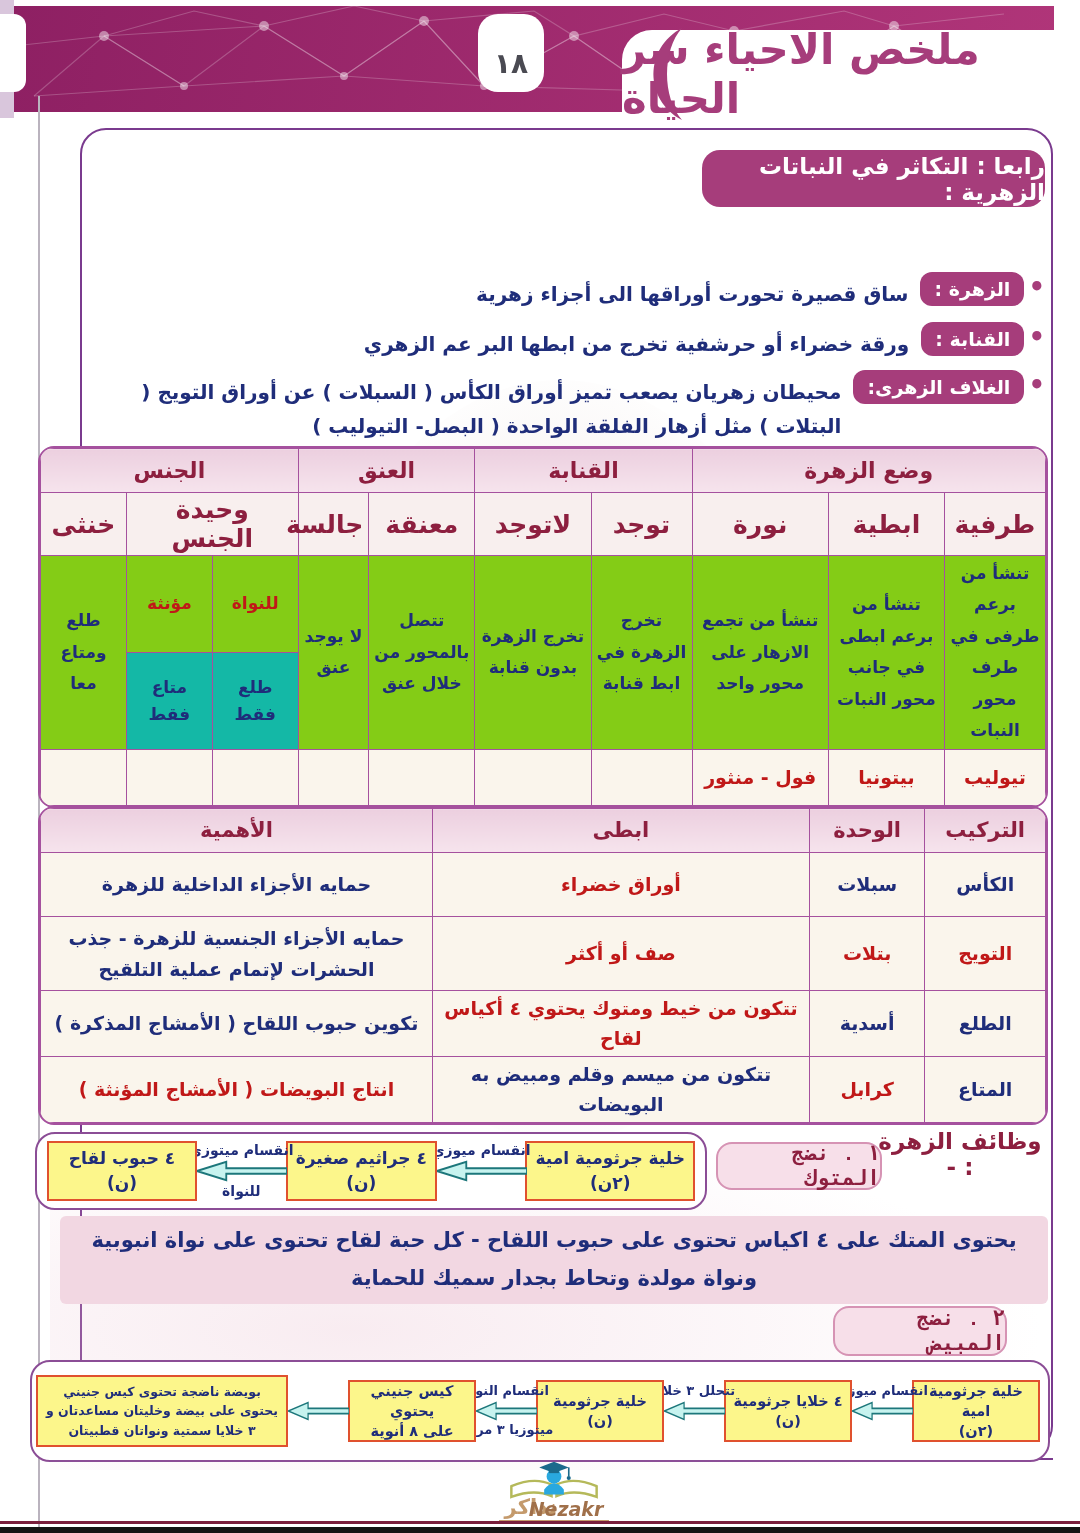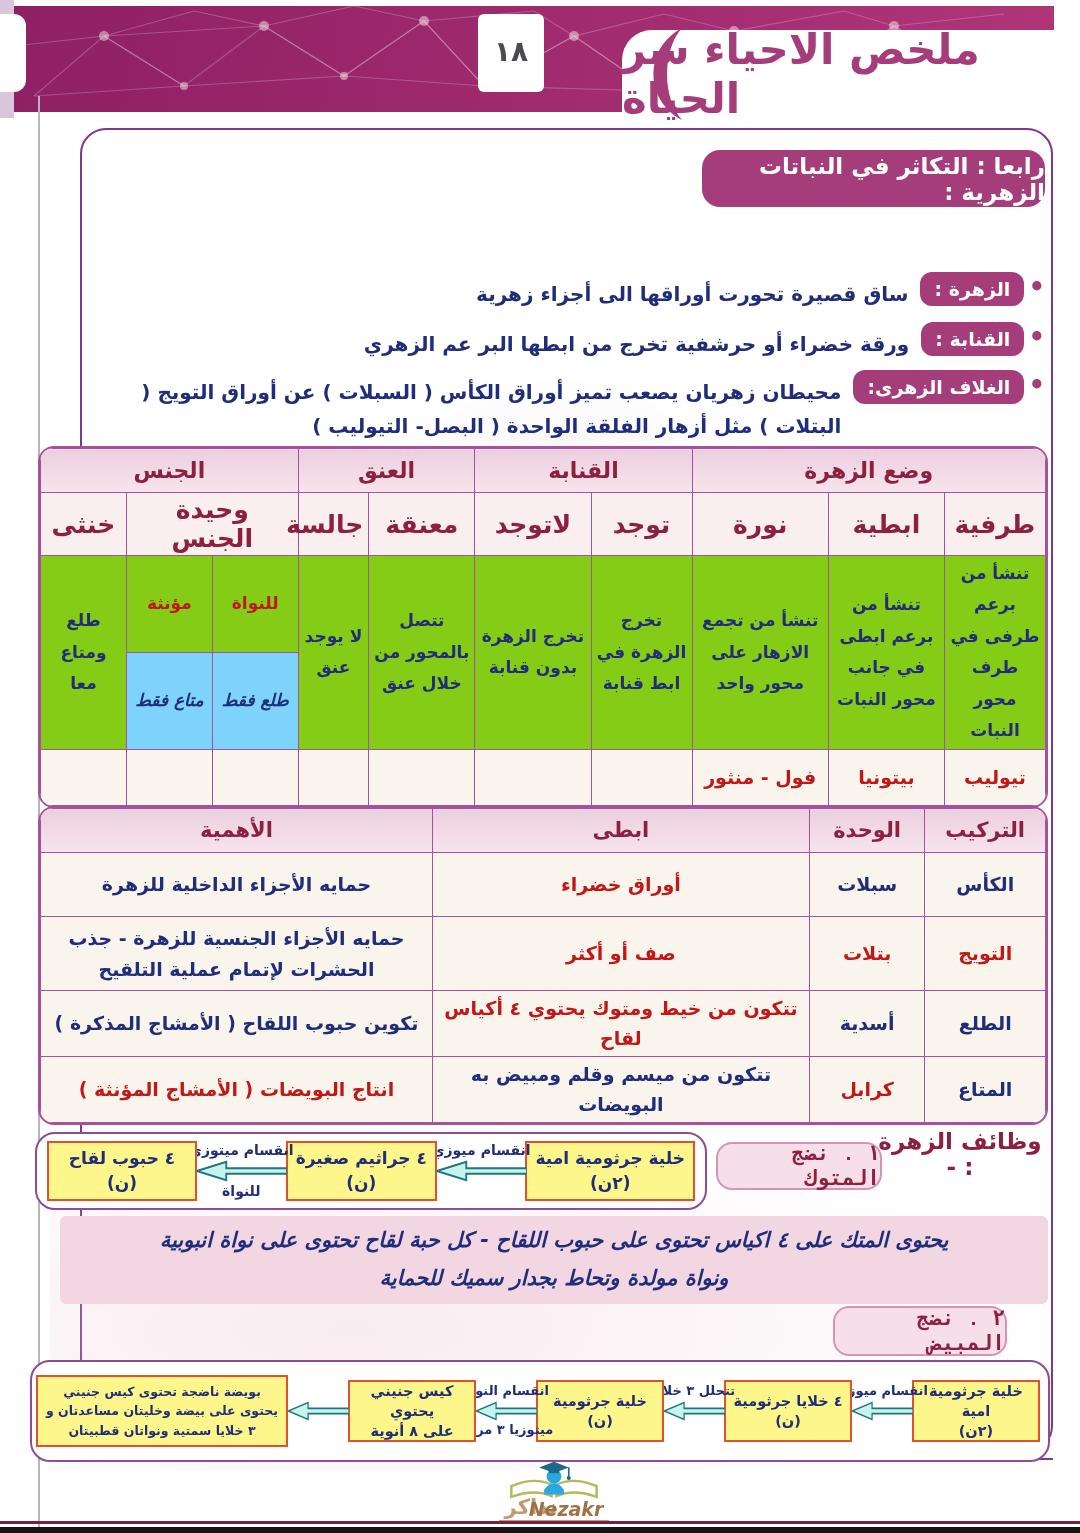--- a/index.html
+++ b/index.html
@@ -11,22 +11,22 @@
   .left-strip{position:absolute;left:0;top:0;width:14px;height:118px;background:#d9c6dc;}
   .banner{position:absolute;left:14px;top:6px;width:1040px;height:106px;
           background:linear-gradient(100deg,var(--banner_dark,#8e2063),var(--banner_light,#b03579));}
   .banner svg{position:absolute;inset:0;width:100%;height:100%;}
   .titlebox{position:absolute;left:622px;top:30px;width:458px;height:88px;background:#fff;
             border-top-left-radius:30px;display:flex;align-items:center;justify-content:flex-end;
             padding-right:34px;z-index:2;}
   .crescent{position:absolute;left:14px;top:-4px;}
   .htitle{color:var(--accent,#a63d7b);font-size:42px;letter-spacing:-1px;}
   .pagenum{position:absolute;left:478px;top:14px;width:66px;height:78px;background:#fff;
-           border-radius:6px;z-index:3;display:flex;align-items:flex-end;justify-content:center;
-           padding-bottom:24px;color:#4a4a52;font-size:28px;}
+           border-radius:20px;z-index:3;display:flex;align-items:flex-end;justify-content:center;
+           padding-bottom:12px;color:#4a4a52;font-size:28px;}
   .topleft-tab{position:absolute;left:0;top:14px;width:26px;height:78px;background:#fff;
                border-radius:0 12px 12px 0;z-index:3;}
   .vline{position:absolute;left:38px;top:96px;width:2px;height:1431px;background:#bab3be;z-index:0;}
 
   
   .content{position:absolute;left:80px;top:128px;width:973px;height:1324px;
            border:2px solid var(--content_border,#7a3a8e);border-radius:26px;z-index:0;background:#fff;}
   .wm-face{position:absolute;left:300px;top:380px;width:520px;height:760px;z-index:0;
            background:radial-gradient(ellipse at center,rgba(186,166,158,.30),rgba(222,205,200,.12) 60%,transparent 75%);
            border-radius:50%;}
@@ -49,21 +49,21 @@
 
   
   .twrap{position:absolute;z-index:2;border:2.5px solid var(--table_border,#a5519e);
          border-radius:16px;overflow:hidden;background:#faf5ec;}
   .twrap table{width:100%;border-collapse:collapse;table-layout:fixed;}
   .twrap td{border:1.6px solid var(--table_border,#a5519e);text-align:center;vertical-align:middle;
             padding:2px 5px;}
   tr.ghdr td{height:44px;background:linear-gradient(#eccfdf,#f6e4ed);color:var(--maroon,#8d1f3f);font-size:22px;}
   tr.shdr td{height:62px;background:#f8efee;color:var(--maroon,#8d1f3f);font-size:25px;}
   tr.tbody td{height:88px;background:#84cc16;color:var(--navy,#1f2d7a);font-size:17px;line-height:1.85;}
-  tr.tbody2 td{height:88px;background:#7dd3fc;color:var(--navy,#1f2d7a);font-size:17px;line-height:1.6;font-style:italic;}
+  tr.tbody2 td{height:88px;background:#14b8a6;color:var(--navy,#1f2d7a);font-size:17px;line-height:1.6;}
   tr.exr td{height:56px;background:#faf5ec;font-size:19px;}
   .red{color:var(--red,#c01818) !important;}
   .navy{color:var(--navy,#1f2d7a) !important;}
   tr.hdr2 td{height:44px;background:linear-gradient(#eccfdf,#f6e4ed);color:var(--maroon,#8d1f3f);font-size:21px;}
   .t2 td{font-size:19px;line-height:1.6;}
   .t2 tr.r0 td{height:64px;} .t2 tr.r1 td{height:74px;} .t2 tr.r2 td{height:64px;} .t2 tr.r3 td{height:60px;}
 
   
   .funchead{position:absolute;left:872px;top:1128px;width:176px;z-index:2;text-align:center;
             color:var(--maroon,#8d1f3f);font-size:23px;}
@@ -85,21 +85,21 @@
   .f2 .fbox.wide{min-width:252px;max-width:252px;font-size:12.5px;height:72px;white-space:normal;line-height:1.55;}
   .farrow{display:flex;flex-direction:column;align-items:center;justify-content:center;flex:1;min-width:60px;}
   .farrow .lbl{color:var(--navy,#1f2d7a);font-size:14px;line-height:1.2;height:17px;white-space:nowrap;}
   .f2 .farrow .lbl{font-size:13px;}
   .farrow svg{display:block;}
 
   
   .notebar{position:absolute;left:60px;top:1216px;width:988px;height:88px;z-index:2;
            background:var(--pink_bar,#f2d7e2);border-radius:6px;display:flex;align-items:center;
            justify-content:center;text-align:center;color:var(--navy,#1f2d7a);font-size:21px;
-           line-height:1.8;white-space:pre-line;font-style:italic;}
+           line-height:1.8;white-space:pre-line;}
 
   
   .hline2{position:absolute;left:80px;top:1458px;width:973px;height:2px;background:var(--content_border,#7a3a8e);z-index:1;}
   .logo{position:absolute;left:0;top:1460px;width:1080px;height:62px;z-index:2;display:flex;
         flex-direction:column;align-items:center;padding-left:28px;}
   .brand{position:relative;border-bottom:2px solid var(--logo_tan,#c49a6c);padding:0 6px 1px;margin-top:-6px;}
   .brand-ar{color:var(--logo_tan,#c49a6c);font-size:21px;}
   .brand-en{color:#a0704a;font-size:19px;font-style:italic;margin-left:-34px;position:relative;top:2px;}
   .maroonline{position:absolute;left:0;top:1521px;width:1080px;height:3px;background:#7a1f3d;z-index:3;}
   .blackbar{position:absolute;left:0;top:1527px;width:1080px;height:6px;background:#141414;z-index:3;}

